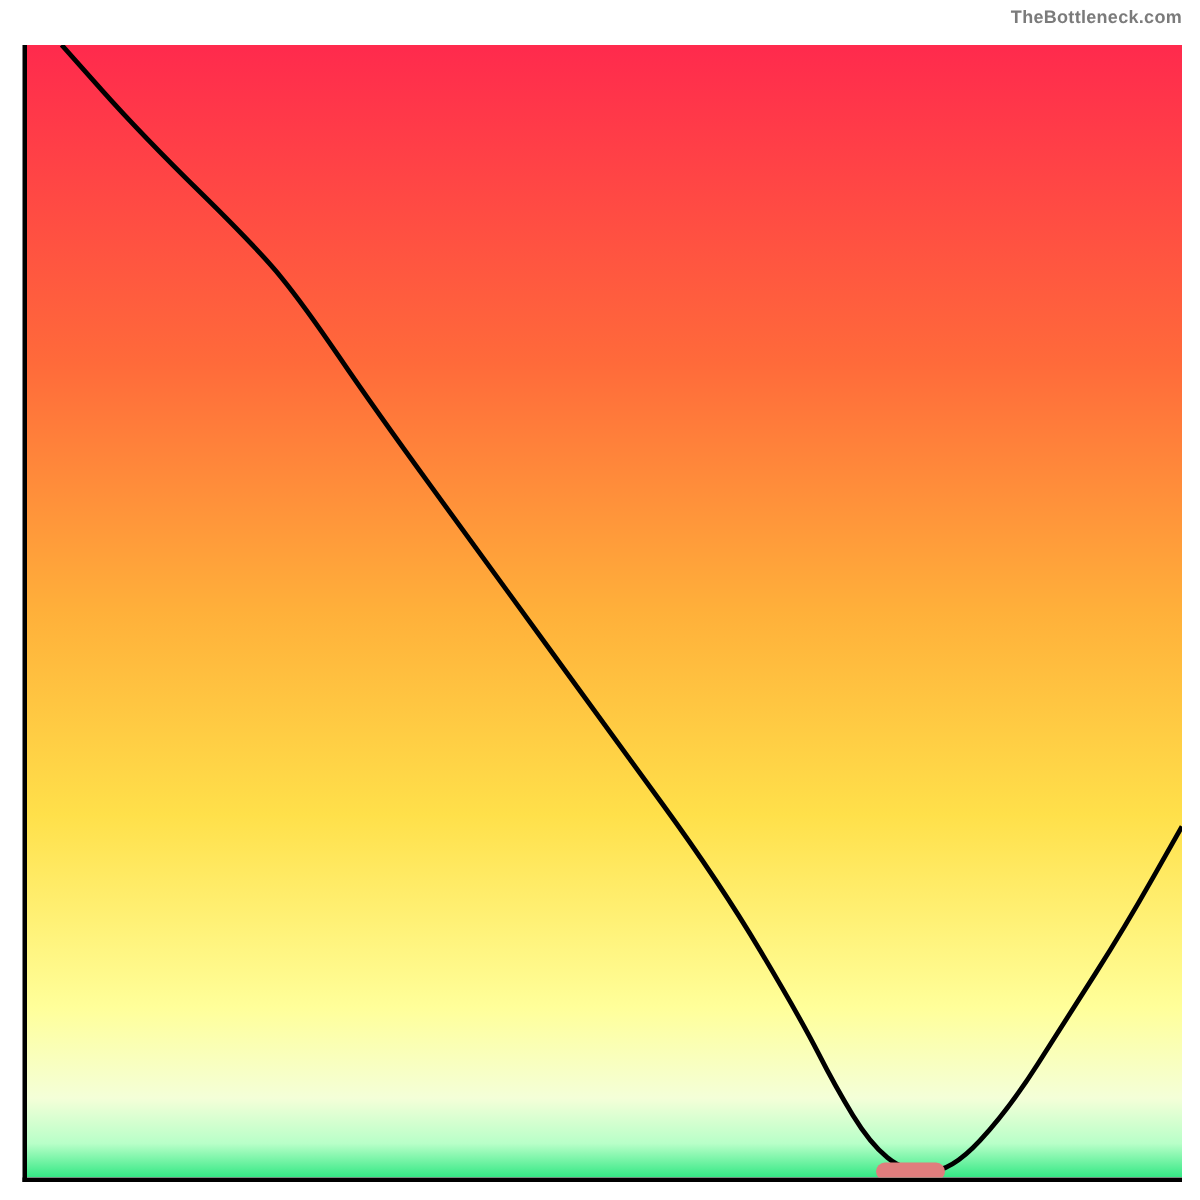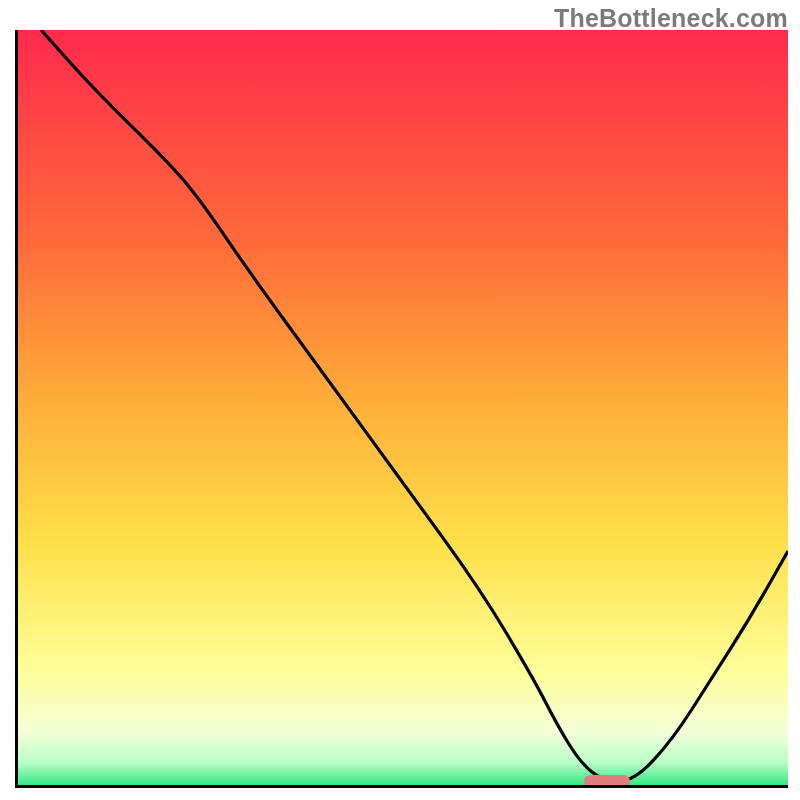--- a/index.html
+++ b/index.html
@@ -23,21 +23,21 @@
     height: 755px;
     border-left: 3px solid #000;
     border-bottom: 3px solid #000;
     overflow: hidden;
   }
   .attribution {
     position: absolute;
     top: 4px;
     right: 12px;
     font-family: Arial, Helvetica, sans-serif;
-    font-size: 25px;
+    font-size: 12px;
     font-weight: 600;
     color: #7b7b7b;
     letter-spacing: 0.2px;
   }
   .gradient-bg {
     position: absolute;
     inset: 0;
   }
   .curve {
     position: absolute;

